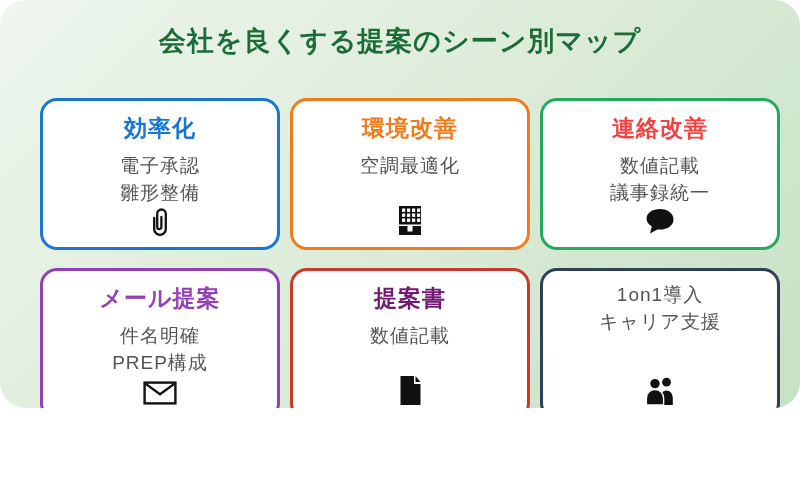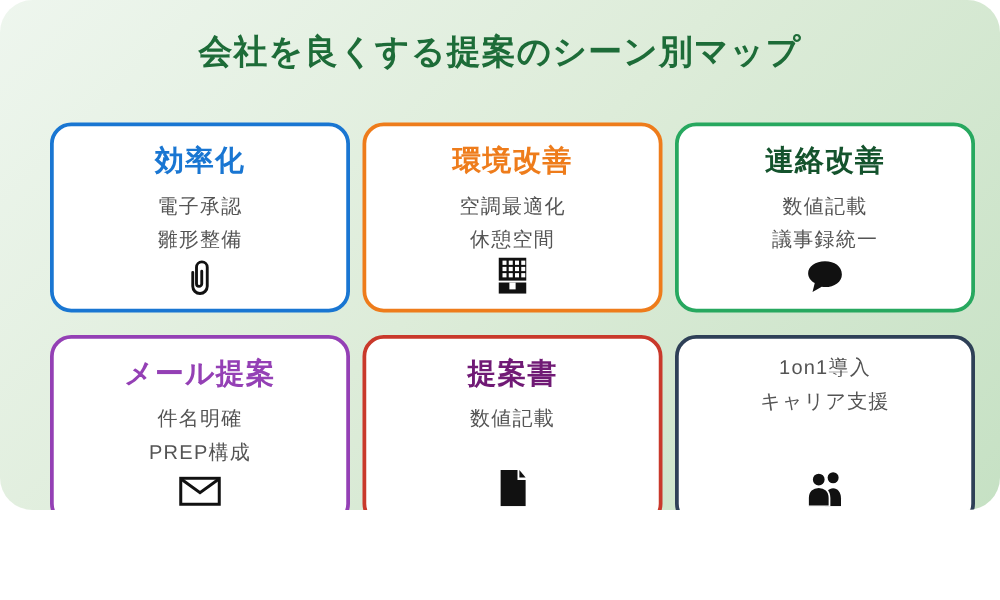--- a/index.html
+++ b/index.html
@@ -48,21 +48,21 @@
   }
   .card h2 {
     margin: 2px 0 9px;
     font-size: 23px;
     line-height: 30px;
     font-weight: bold;
     letter-spacing: 1px;
   }
   .card p {
     margin: 0;
-    font-size: 16px;
+    font-size: 19px;
     line-height: 27px;
     color: #545454;
     letter-spacing: 1px;
   }
   .icon {
     margin-top: auto;
     margin-bottom: 1px;
     height: 32px;
     display: flex;
     align-items: flex-end;
@@ -86,21 +86,20 @@
       <div class="icon">
         <svg width="24" height="32" viewBox="0 0 24 32">
           <path d="M6.2 12 V23 a5.8 5.8 0 0 0 11.6 0 V7.8 a4.3 4.3 0 0 0 -8.6 0 V21 a2.1 2.1 0 0 0 4.2 0 V11" fill="none" stroke="#111111" stroke-width="2.3" stroke-linecap="round"></path>
         </svg>
       </div>
     </section>
 
     <section class="card" style="border-color: rgb(238, 124, 27);">
       <h2 style="color: rgb(238, 124, 27);">環境改善</h2>
       <p>空調最適化</p>
-      <p>休憩空間</p>
       <div class="icon">
         <svg width="28" height="29" viewBox="0 0 28 29">
           <rect x="3" y="0" width="22" height="18.5" fill="#111111"></rect>
           <g fill="#ffffff">
             <rect x="6" y="2.5" width="3.2" height="3.4"></rect>
               <rect x="11" y="2.5" width="3.2" height="3.4"></rect>
               <rect x="16" y="2.5" width="3.2" height="3.4"></rect>
               <rect x="21" y="2.5" width="3.2" height="3.4"></rect>
             <rect x="6" y="7.5" width="3.2" height="3.4"></rect>
               <rect x="11" y="7.5" width="3.2" height="3.4"></rect>
@@ -111,21 +110,21 @@
               <rect x="16" y="12.5" width="3.2" height="3.4"></rect>
               <rect x="21" y="12.5" width="3.2" height="3.4"></rect>
           </g>
           <rect x="3" y="20" width="22" height="9" fill="#111111"></rect>
           <rect x="11.5" y="20" width="5" height="5.5" fill="#ffffff"></rect>
         </svg>
       </div>
     </section>
 
     <section class="card" style="border-color: rgb(39, 168, 95);">
-      <h2 style="color: #14532d;">連絡改善</h2>
+      <h2 style="color: #ef4444;">連絡改善</h2>
       <p>数値記載</p>
       <p>議事録統一</p>
       <div class="icon">
         <svg width="30" height="27" viewBox="0 0 30 27">
           <path d="M15 1 C7.3 1 1.5 5.2 1.5 10.6 c0 3.3 2.1 6.1 5.3 7.8 L5 25.5 l7.4 -4.1 c0.9 0.1 1.7 0.2 2.6 0.2 c7.7 0 13.5 -4.2 13.5 -10.1 C28.5 5.2 22.7 1 15 1 Z" fill="#111111"></path>
         </svg>
       </div>
     </section>
 
     <section class="card" style="border-color: rgb(148, 64, 181);">

